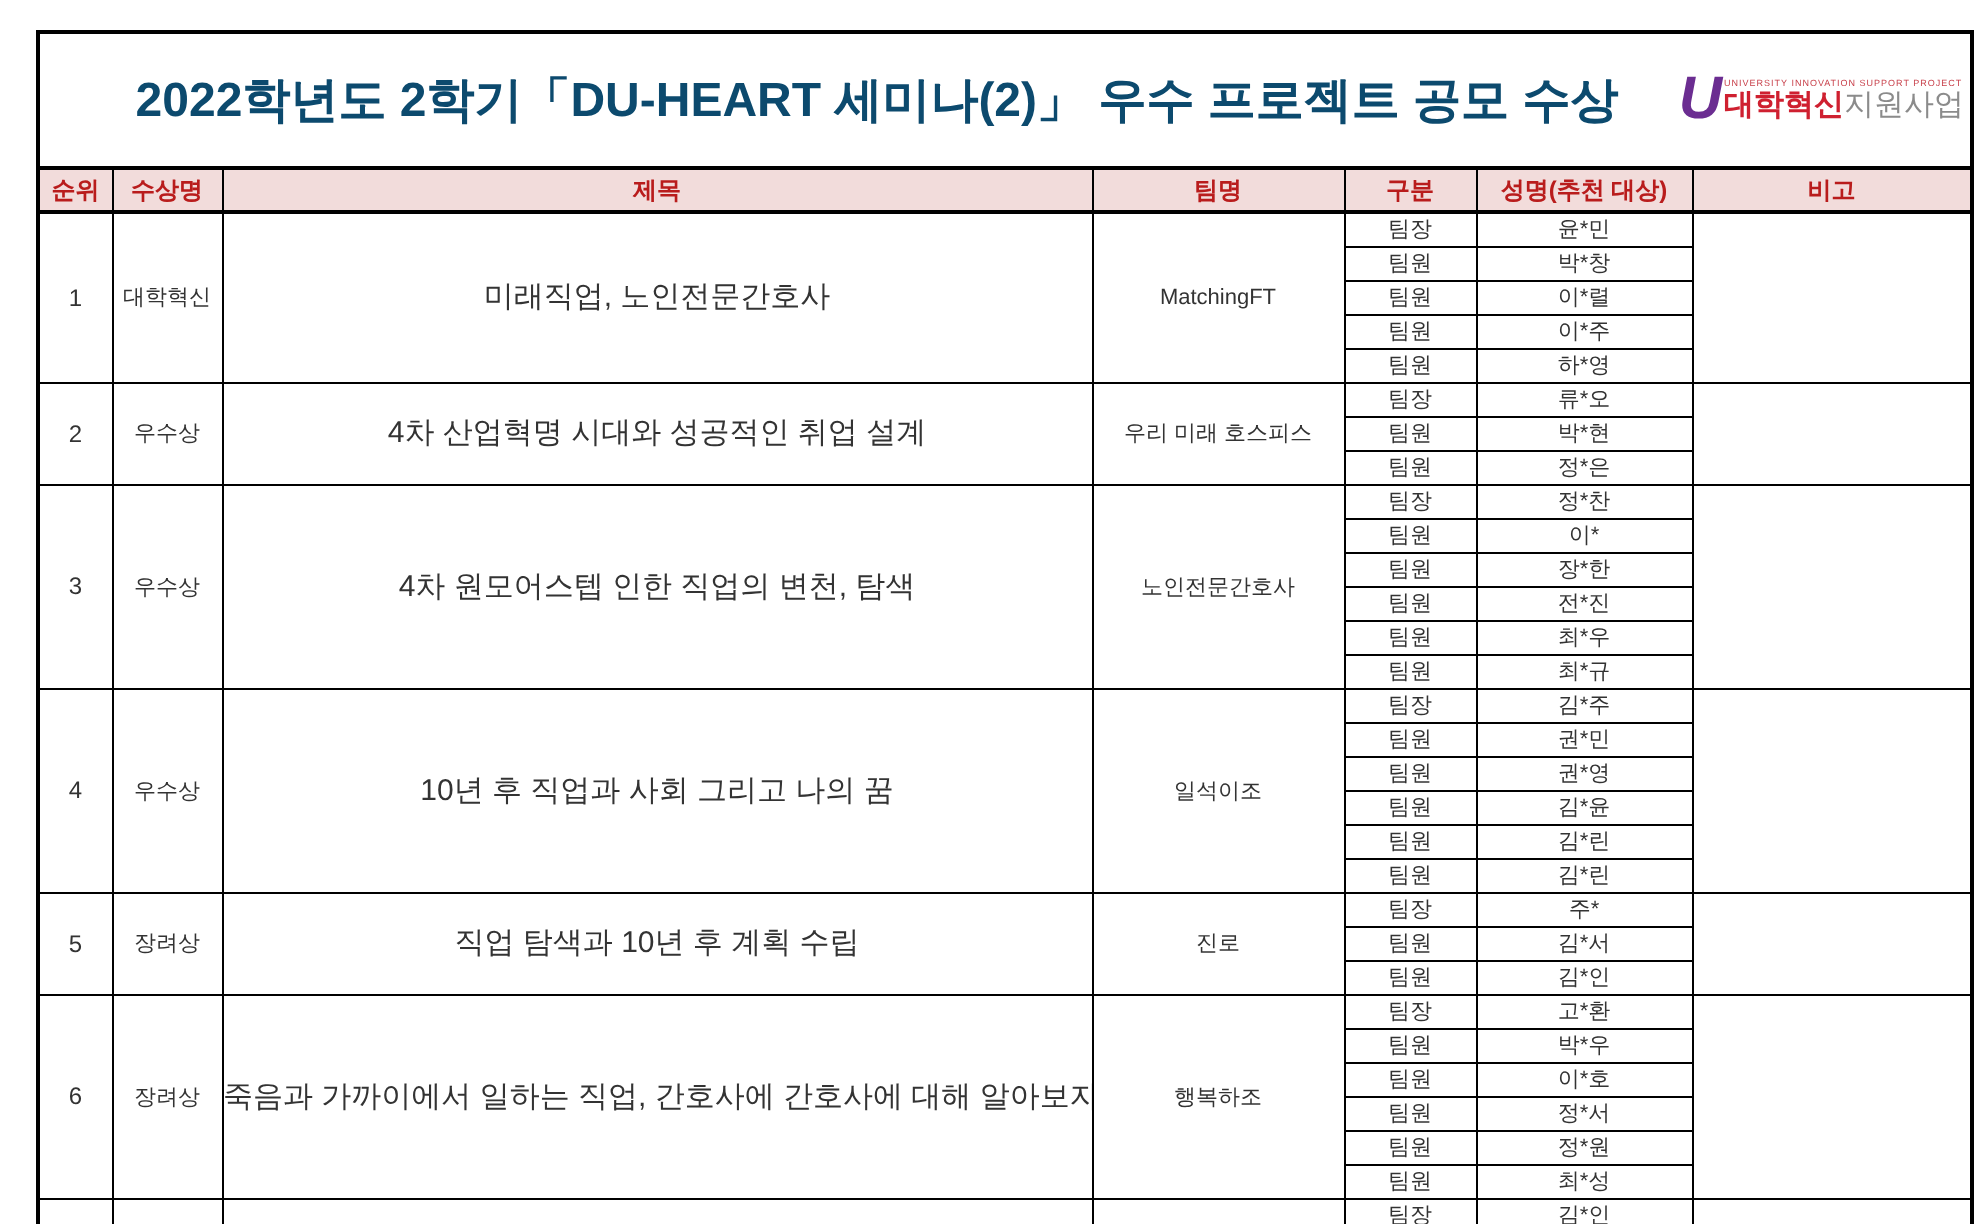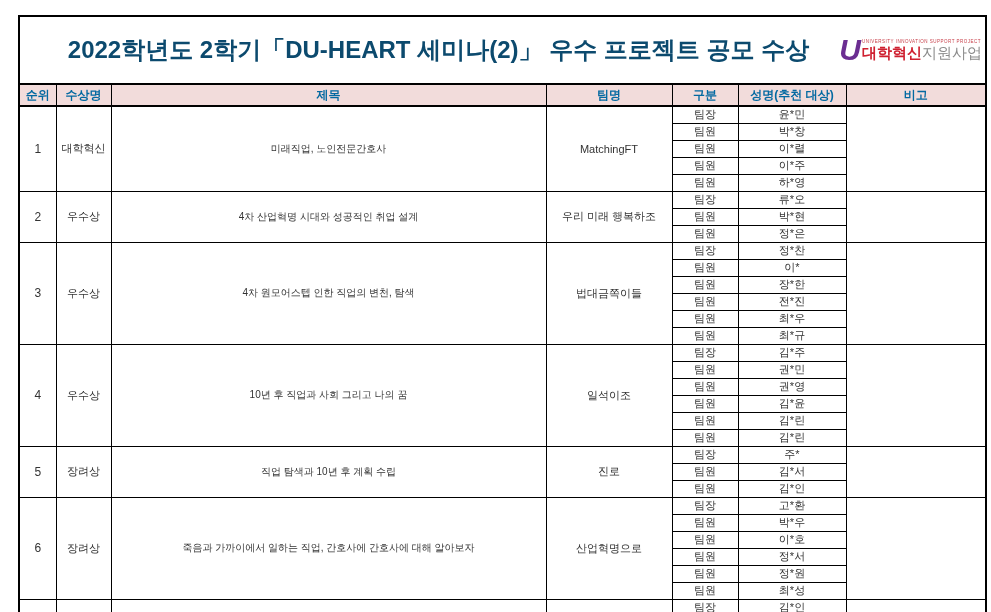--- a/index.html
+++ b/index.html
@@ -81,30 +81,30 @@
     font-size: 15px;
     font-weight: bold;
   }
   .logo-main .red { color: #cf2030; }
   .logo-main .gray { color: #8b8b8b; font-weight: normal; }
   tr.header-row th {
     height: 20px;
     background: #f2dcdb;
     font-size: 12px;
     font-weight: bold;
-    color: #0369a1;
+    color: #b91c1c;
     border-bottom: 2px solid #000;
   }
   tbody tr { height: 17px; }
   tbody td {
     font-size: 11px;
     color: #333;
   }
   td.cell-rank { font-size: 12px; }
-  td.cell-title { font-size: 10px; margin-left: 41px; }
+  td.cell-title { font-size: 15px; margin-left: 41px; }
 </style>
 </head>
 <body>
 
 <div class="page">
   <table class="award-table">
     <colgroup>
       <col style="width:37px">
       <col style="width:55px">
       <col style="width:435px">
@@ -163,38 +163,38 @@
           <td class="cell-name">이*주</td>
         </tr>
         <tr>
           <td class="cell-role">팀원</td>
           <td class="cell-name">하*영</td>
         </tr>
         <tr>
           <td class="cell-rank" rowspan="3">2</td>
           <td class="cell-award" rowspan="3">우수상</td>
           <td class="cell-title" rowspan="3">4차 산업혁명 시대와 성공적인 취업 설계</td>
-          <td class="cell-team" rowspan="3">우리 미래 행복하조</td>
+          <td class="cell-team" rowspan="3">우리 미래 호스피스</td>
           <td class="cell-role">팀장</td>
           <td class="cell-name">류*오</td>
           <td class="cell-note" rowspan="3"></td>
         </tr>
         <tr>
           <td class="cell-role">팀원</td>
           <td class="cell-name">박*현</td>
         </tr>
         <tr>
           <td class="cell-role">팀원</td>
           <td class="cell-name">정*은</td>
         </tr>
         <tr>
           <td class="cell-rank" rowspan="6">3</td>
           <td class="cell-award" rowspan="6">우수상</td>
           <td class="cell-title" rowspan="6">4차 원모어스텝 인한 직업의 변천, 탐색</td>
-          <td class="cell-team" rowspan="6">법대금쪽이들</td>
+          <td class="cell-team" rowspan="6">노인전문간호사</td>
           <td class="cell-role">팀장</td>
           <td class="cell-name">정*찬</td>
           <td class="cell-note" rowspan="6"></td>
         </tr>
         <tr>
           <td class="cell-role">팀원</td>
           <td class="cell-name">이*</td>
         </tr>
         <tr>
           <td class="cell-role">팀원</td>
@@ -255,21 +255,21 @@
           <td class="cell-name">김*서</td>
         </tr>
         <tr>
           <td class="cell-role">팀원</td>
           <td class="cell-name">김*인</td>
         </tr>
         <tr>
           <td class="cell-rank" rowspan="6">6</td>
           <td class="cell-award" rowspan="6">장려상</td>
           <td class="cell-title" rowspan="6">죽음과 가까이에서 일하는 직업, 간호사에 간호사에 대해 알아보자</td>
-          <td class="cell-team" rowspan="6">산업혁명으로</td>
+          <td class="cell-team" rowspan="6">행복하조</td>
           <td class="cell-role">팀장</td>
           <td class="cell-name">고*환</td>
           <td class="cell-note" rowspan="6"></td>
         </tr>
         <tr>
           <td class="cell-role">팀원</td>
           <td class="cell-name">박*우</td>
         </tr>
         <tr>
           <td class="cell-role">팀원</td>

